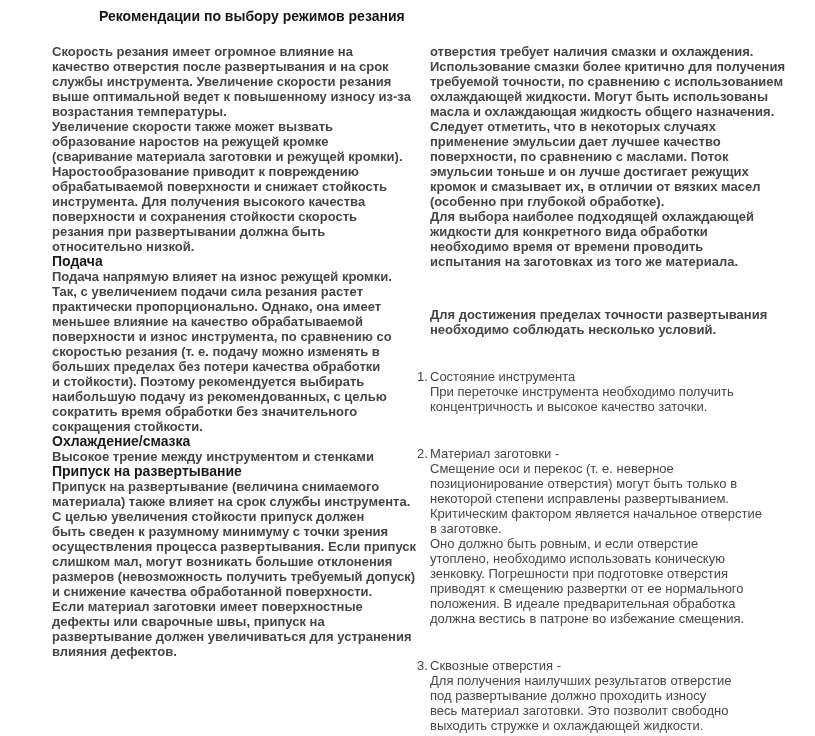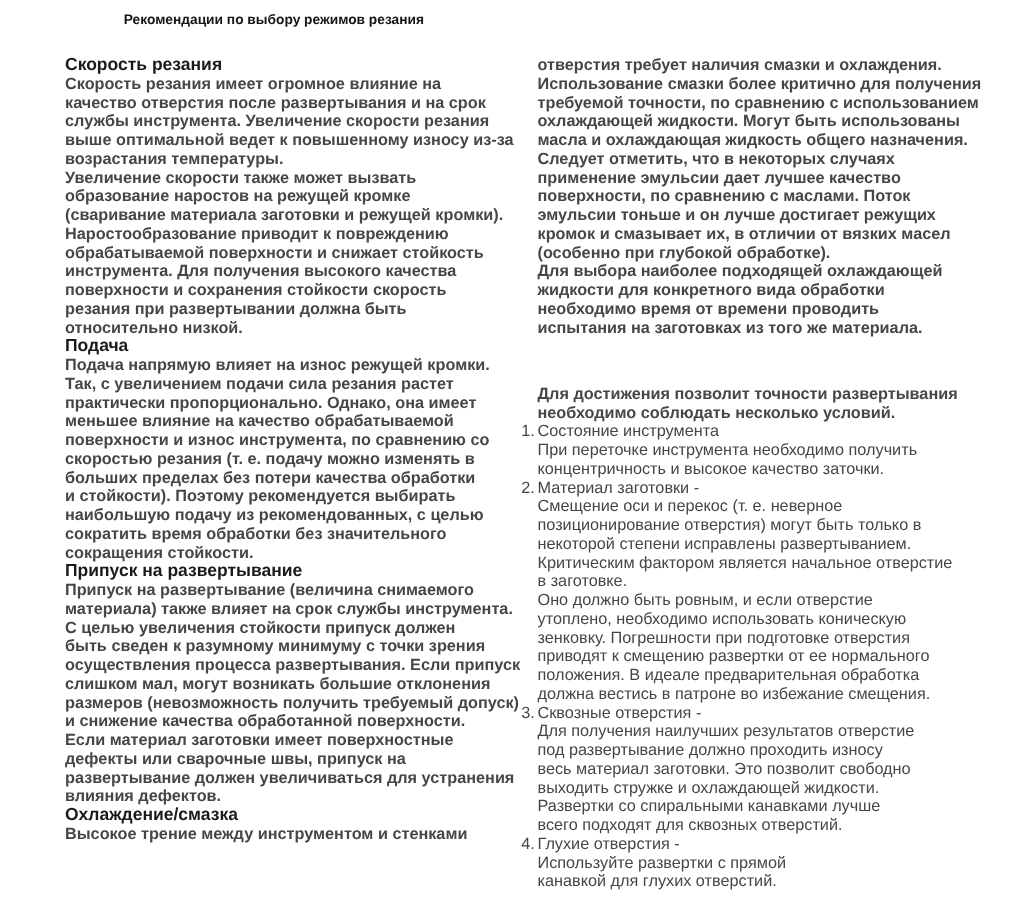--- a/index.html
+++ b/index.html
@@ -14,21 +14,21 @@
     overflow: hidden;
     font-family: "Liberation Sans", sans-serif;
     color: #464646;
     -webkit-font-smoothing: antialiased;
   }
   .doc-title {
     position: absolute;
     left: 99px;
     top: 7px;
     margin: 0;
-    font-size: 11px;
+    font-size: 14px;
     line-height: 19px;
     font-weight: 700;
     color: #151515;
     white-space: nowrap;
   }
   .col {
     position: absolute;
     top: 44px;
     font-size: 13px;
     line-height: 15px;
@@ -57,32 +57,32 @@
   }
   .item-number {
     position: absolute;
     left: -13px;
     top: 0;
     white-space: nowrap;
   }
   .item-text {
     display: block;
     white-space: pre-line;
+    margin-top: 32px;
   }
 </style>
 </head>
 <body>
 
 <main>
 
   <h1 class="doc-title">Рекомендации по выбору режимов резания</h1>
 
   <section class="col col-left">
     <div class="section">
-      <h2 class="heading">Скорость резания</h2>
       <p class="body">Скорость резания имеет огромное влияние на
 качество отверстия после развертывания и на срок
 службы инструмента. Увеличение скорости резания
 выше оптимальной ведет к повышенному износу из-за
 возрастания температуры.
 Увеличение скорости также может вызвать
 образование наростов на режущей кромке
 (сваривание материала заготовки и режущей кромки).
 Наростообразование приводит к повреждению
 обрабатываемой поверхности и снижает стойкость
@@ -99,37 +99,37 @@
 меньшее влияние на качество обрабатываемой
 поверхности и износ инструмента, по сравнению со
 скоростью резания (т. е. подачу можно изменять в
 больших пределах без потери качества обработки
 и стойкости). Поэтому рекомендуется выбирать
 наибольшую подачу из рекомендованных, с целью
 сократить время обработки без значительного
 сокращения стойкости.</p>
     </div>
     <div class="section">
+      <h2 class="heading">Охлаждение/смазка</h2>
+      <p class="body">Высокое трение между инструментом и стенками</p>
+    </div>
+    <div class="section">
       <h2 class="heading">Припуск на развертывание</h2>
       <p class="body">Припуск на развертывание (величина снимаемого
 материала) также влияет на срок службы инструмента.
 С целью увеличения стойкости припуск должен
 быть сведен к разумному минимуму с точки зрения
 осуществления процесса развертывания. Если припуск
 слишком мал, могут возникать большие отклонения
 размеров (невозможность получить требуемый допуск)
 и снижение качества обработанной поверхности.
 Если материал заготовки имеет поверхностные
 дефекты или сварочные швы, припуск на
 развертывание должен увеличиваться для устранения
 влияния дефектов.</p>
-    </div>
-    <div class="section">
-      <h2 class="heading">Охлаждение/смазка</h2>
-      <p class="body">Высокое трение между инструментом и стенками</p>
     </div>
   </section>
 
   <section class="col col-right">
     <p class="body">отверстия требует наличия смазки и охлаждения.
 Использование смазки более критично для получения
 требуемой точности, по сравнению с использованием
 охлаждающей жидкости. Могут быть использованы
 масла и охлаждающая жидкость общего назначения.
 Следует отметить, что в некоторых случаях
@@ -137,21 +137,21 @@
 поверхности, по сравнению с маслами. Поток
 эмульсии тоньше и он лучше достигает режущих
 кромок и смазывает их, в отличии от вязких масел
 (особенно при глубокой обработке).
 Для выбора наиболее подходящей охлаждающей
 жидкости для конкретного вида обработки
 необходимо время от времени проводить
 испытания на заготовках из того же материала.</p>
 
     <div class="section conditions">
-      <p class="body">Для достижения позволит точности развертывания
+      <p class="body">Для достижения пределах точности развертывания
 необходимо соблюдать несколько условий.</p>
 
       <div class="num-list">
         <div class="list-item">
           <span class="item-number">1.</span>
           <span class="item-text">Состояние инструмента
 При переточке инструмента необходимо получить
 концентричность и высокое качество заточки.</span>
         </div>
         <div class="list-item">

